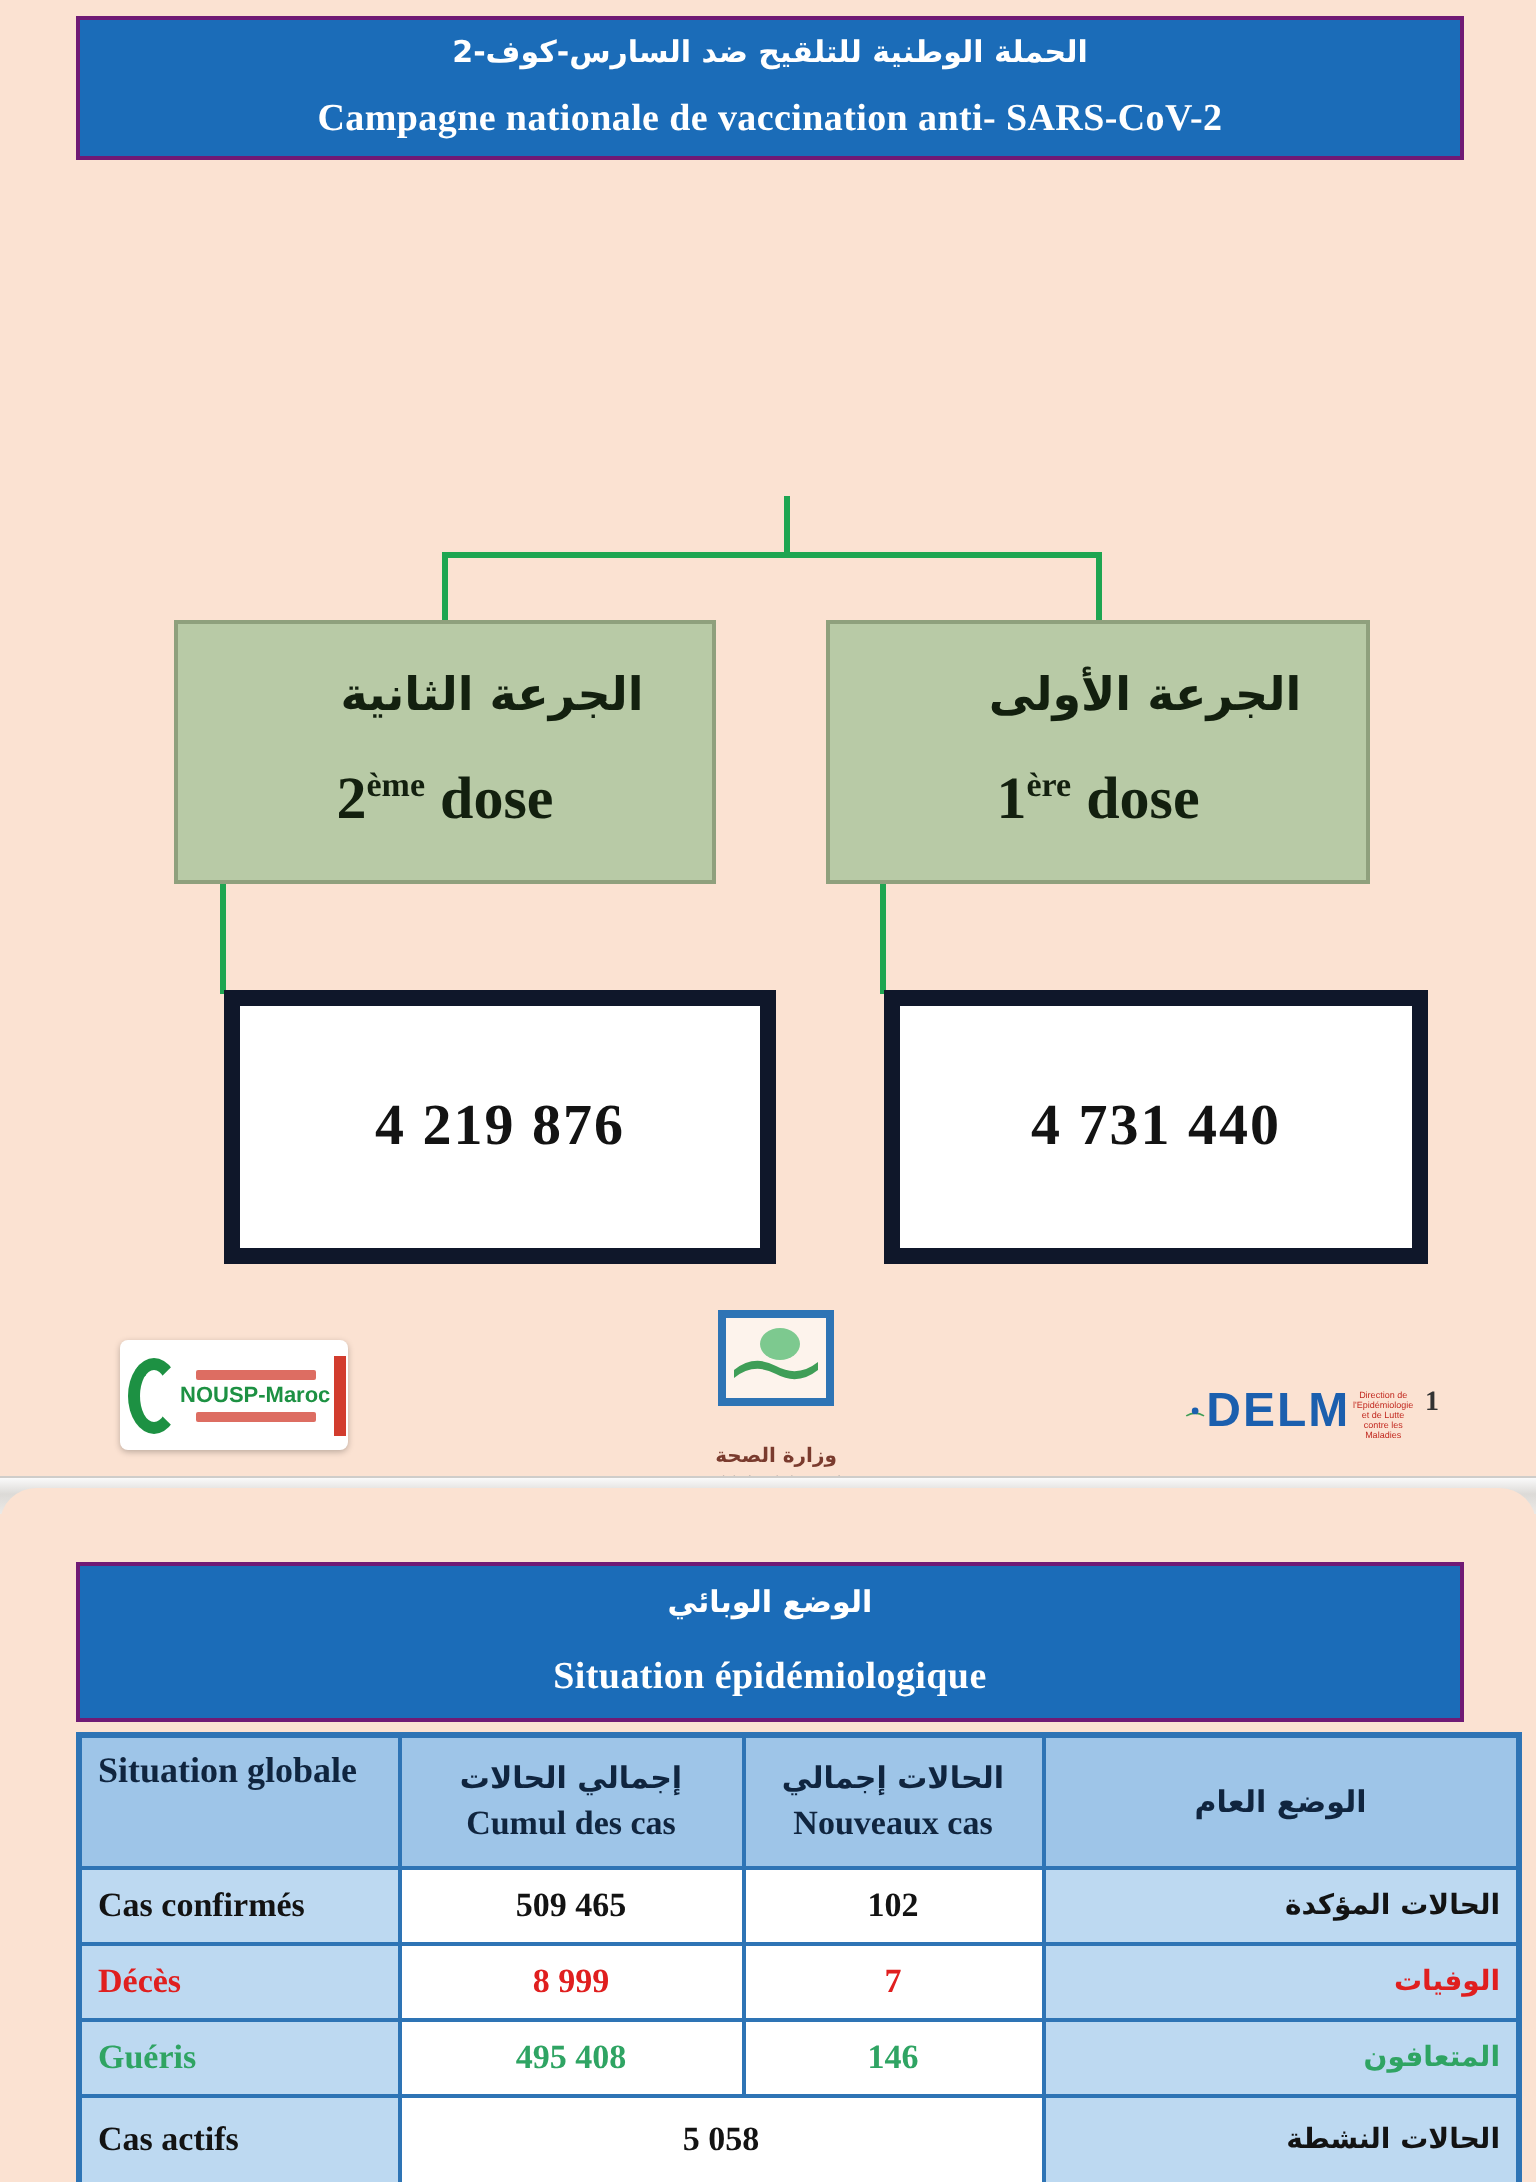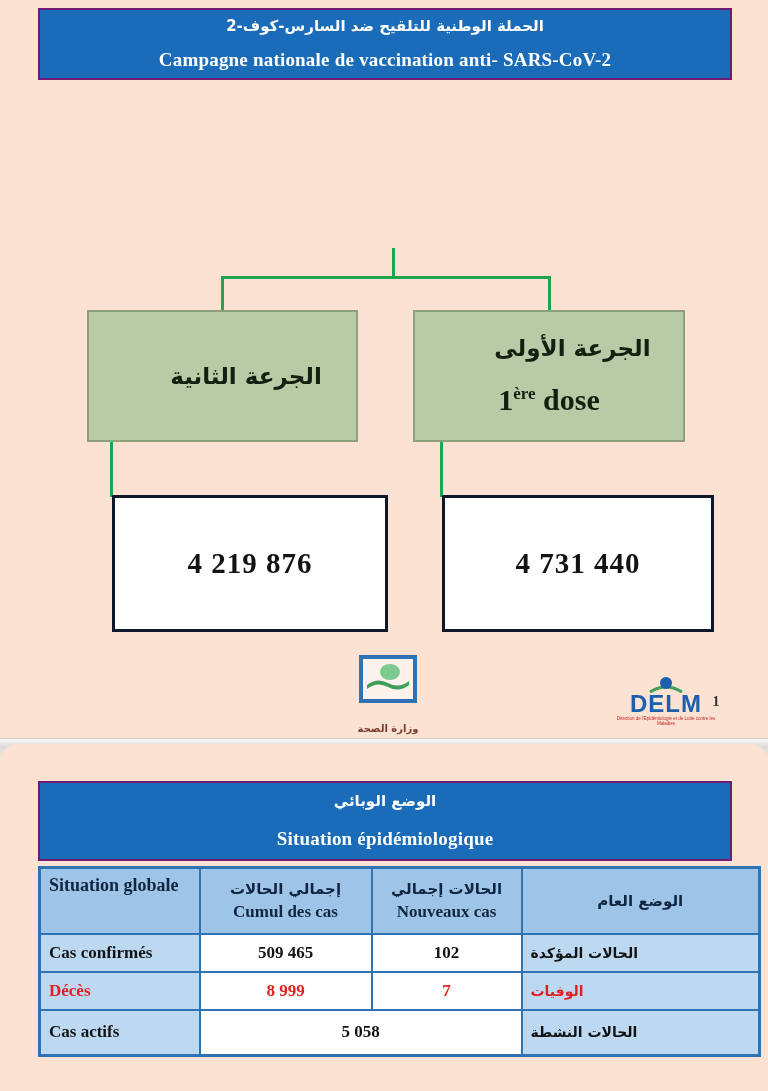--- a/index.html
+++ b/index.html
@@ -42,21 +42,21 @@
     background:#b8caa6; border:2px solid #8fa07d; box-sizing:border-box;
     display:flex; flex-direction:column; justify-content:space-evenly;
     text-align:center; color:#13200f;
   }
   .dose-box .ar{font-family:"DejaVu Sans", sans-serif; font-weight:bold; font-size:23px;margin-left:47px;}
   .dose-box .fr{font-weight:bold; font-size:30px;}
   .dose-box sup{font-size:17px;}
   
   .num-box{
     position:absolute; top:495px; height:137px;
-    background:#ffffff; border:3px solid #0f172a; box-sizing:border-box;
+    background:#ffffff; border:8px solid #0f172a; box-sizing:border-box;
     display:flex; align-items:center; justify-content:center;
     font-weight:bold; font-size:29px; color:#131313; letter-spacing:1px;
   }
   
   .nousp{
     position:absolute; left:60px; top:670px; width:114px; height:55px;
     background:#ffffff; border-radius:4px; box-shadow:0 1px 3px rgba(0,0,0,.25);
     display:flex; align-items:center; padding:2px 4px; box-sizing:border-box;
   }
   .nousp .crescent{
@@ -73,22 +73,22 @@
     display:flex; flex-direction:column; align-items:center;
   }
   .ministry .emblem{
     width:58px; height:52px; border:4px solid #2e74b5; box-sizing:border-box;
     background:#fdf3ec; display:flex; align-items:center; justify-content:center;
   }
   .ministry .ar{font-family:"DejaVu Sans", sans-serif; font-weight:bold; font-size:10px; color:#7a3b2e; margin-top:20px;}
   .ministry .bar{width:54px; height:3px; background:#9aa0a6; opacity:.6; margin-top:2px;}
   .ministry .fr{font-family:"Liberation Sans", sans-serif; font-size:7px; color:#55606b; margin-top:2px;}
   .delm{
-    position:absolute; left:608px; top:676px; width:116px; height:60px;
-    display:flex; flex-direction:column; align-items:center;
+    position:absolute; left:592px; top:676px; width:116px; height:60px;
+    display:flex; flex-direction:row; align-items:center;
   }
   .delm .glyph{height:18px;}
   .delm .word{font-family:"Liberation Sans", sans-serif; font-weight:bold; font-size:24px; color:#1b5fae; line-height:20px; letter-spacing:1px;}
   .delm .small{font-family:"Liberation Sans", sans-serif; font-size:4.5px; color:#c22a21; text-align:center; line-height:5px; margin-top:2px;}
   .page-num{
     position:absolute; left:706px; top:694px; width:20px; text-align:center;
     font-weight:bold; font-size:14px; color:#333;
   }
   
   .epi-table{
@@ -101,21 +101,21 @@
     padding:2px 8px; vertical-align:middle;
   }
   .epi-table .c1{width:160px;} .epi-table .c2{width:172px;}
   .epi-table .c3{width:150px;} .epi-table .c4{width:238px;}
   .hcell{background:#9ec5e8; text-align:center; color:#10253f;}
   .hcell .ar{font-family:"DejaVu Sans", sans-serif; font-weight:bold; font-size:15px;}
   .hcell .fr{font-weight:bold; font-size:17px; margin-top:4px;}
   .hcell.left{text-align:left; vertical-align:top; font-weight:bold; font-size:18px; padding-top:6px;}
   .lcell{background:#bdd9f1; font-weight:bold; font-size:17px; color:#131313;}
   .vcell{background:#ffffff; text-align:center; font-weight:bold; font-size:17px; color:#131313;}
-  .acell{background:#bdd9f1; font-family:"DejaVu Sans", sans-serif; font-weight:bold; font-size:14px; color:#131313;}
+  .acell{background:#bdd9f1; text-align:right; font-family:"DejaVu Sans", sans-serif; font-weight:bold; font-size:14px; color:#131313;}
   tr.row-red .lcell, tr.row-red .vcell, tr.row-red .acell{color:#e01f1f;}
   tr.row-green .lcell, tr.row-green .vcell, tr.row-green .acell{color:#2fa463;}
   .hr-h{height:66px;} .hr-d{height:38px;} .hr-last{height:46px;}
 </style>
 </head>
 <body>
 
 <div class="canvas">
 
   <div class="page" id="page1">
@@ -128,30 +128,40 @@
 
     <div class="conn" style="left:392px; top:248px; width:3px; height:30px;"></div>
     <div class="conn" style="left:221px; top:276px; width:330px; height:3px;"></div>
     <div class="conn" style="left:221px; top:276px; width:3px; height:36px;"></div>
     <div class="conn" style="left:548px; top:276px; width:3px; height:36px;"></div>
     <div class="conn" style="left:110px; top:440px; width:3px; height:57px;"></div>
     <div class="conn" style="left:440px; top:440px; width:3px; height:57px;"></div>
 
     <div class="dose-box" style="left:87px; width:271px;">
       <div class="ar">الجرعة الثانية</div>
+      <div class="fr"><span>2</span><sup>ème</sup>&nbsp;<span>dose</span></div>
     </div>
 
     <div class="dose-box" style="left:413px; width:272px;">
       <div class="ar">الجرعة الأولى</div>
       <div class="fr"><span>1</span><sup>ère</sup>&nbsp;<span>dose</span></div>
     </div>
 
     <div class="num-box" style="left:112px; width:276px;">4 219 876</div>
     <div class="num-box" style="left:442px; width:272px;">4 731 440</div>
 
+    <div class="nousp">
+      <div class="crescent"></div>
+      <div class="mid">
+        <div class="redline"></div>
+        <div class="label">NOUSP-Maroc</div>
+        <div class="redline"></div>
+      </div>
+      <div class="redbar"></div>
+    </div>
 
     <div class="ministry">
       <div class="emblem">
         <svg width="46" height="40" viewBox="0 0 46 40">
           <ellipse cx="25" cy="13" rx="10" ry="8" fill="#7dc98f"></ellipse>
           <path d="M2 26 Q 12 18 23 24 Q 34 30 44 22 L 44 26 Q 34 34 23 28 Q 12 22 2 30 Z" fill="#3f9e57"></path>
         </svg>
       </div>
       <div class="ar">وزارة الصحة</div>
       <div class="bar"></div>
@@ -200,20 +210,26 @@
         <td class="c2 vcell">509 465</td>
         <td class="c3 vcell">102</td>
         <td class="c4 acell">الحالات المؤكدة</td>
       </tr>
       <tr class="hr-d row-red">
         <td class="c1 lcell">Décès</td>
         <td class="c2 vcell">8 999</td>
         <td class="c3 vcell">7</td>
         <td class="c4 acell">الوفيات</td>
       </tr>
+      <tr class="hr-d row-green">
+        <td class="c1 lcell">Guéris</td>
+        <td class="c2 vcell">495 408</td>
+        <td class="c3 vcell">146</td>
+        <td class="c4 acell">المتعافون</td>
+      </tr>
       <tr class="hr-last">
         <td class="c1 lcell">Cas actifs</td>
         <td class="vcell" colspan="2">5 058</td>
         <td class="c4 acell">الحالات النشطة</td>
       </tr>
     </tbody>
       </table>
   </div>
 </div>
 

